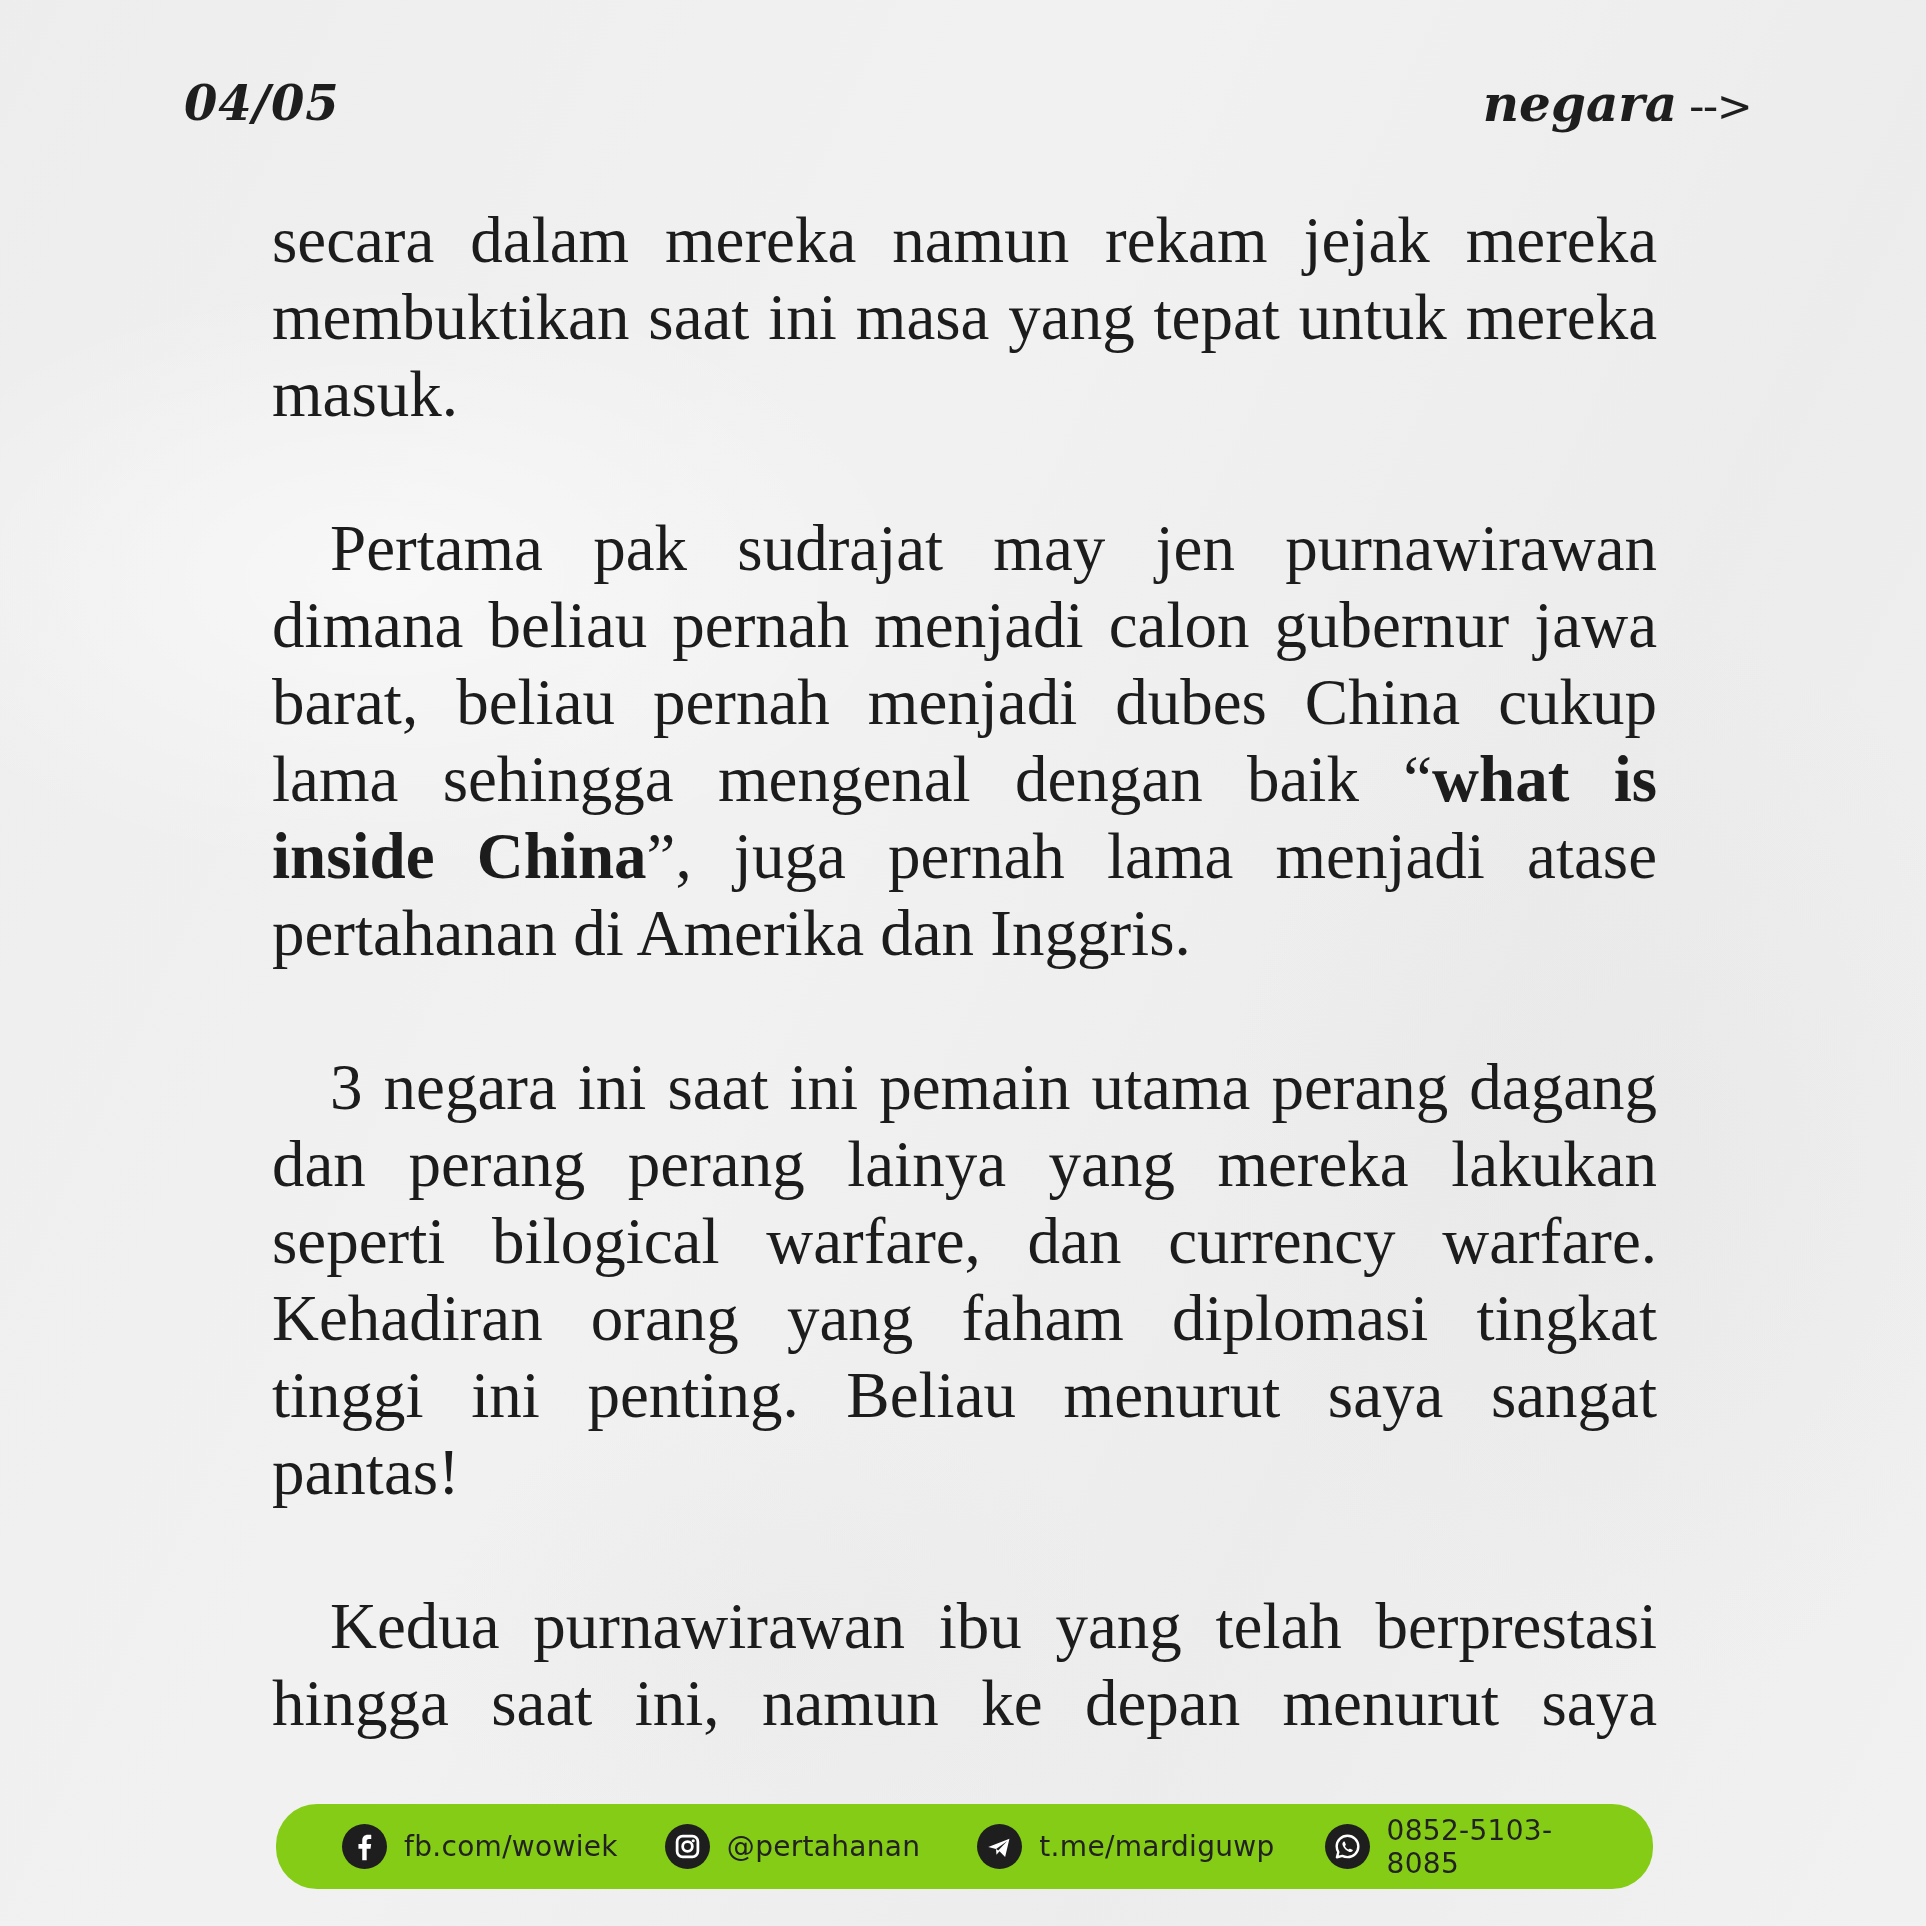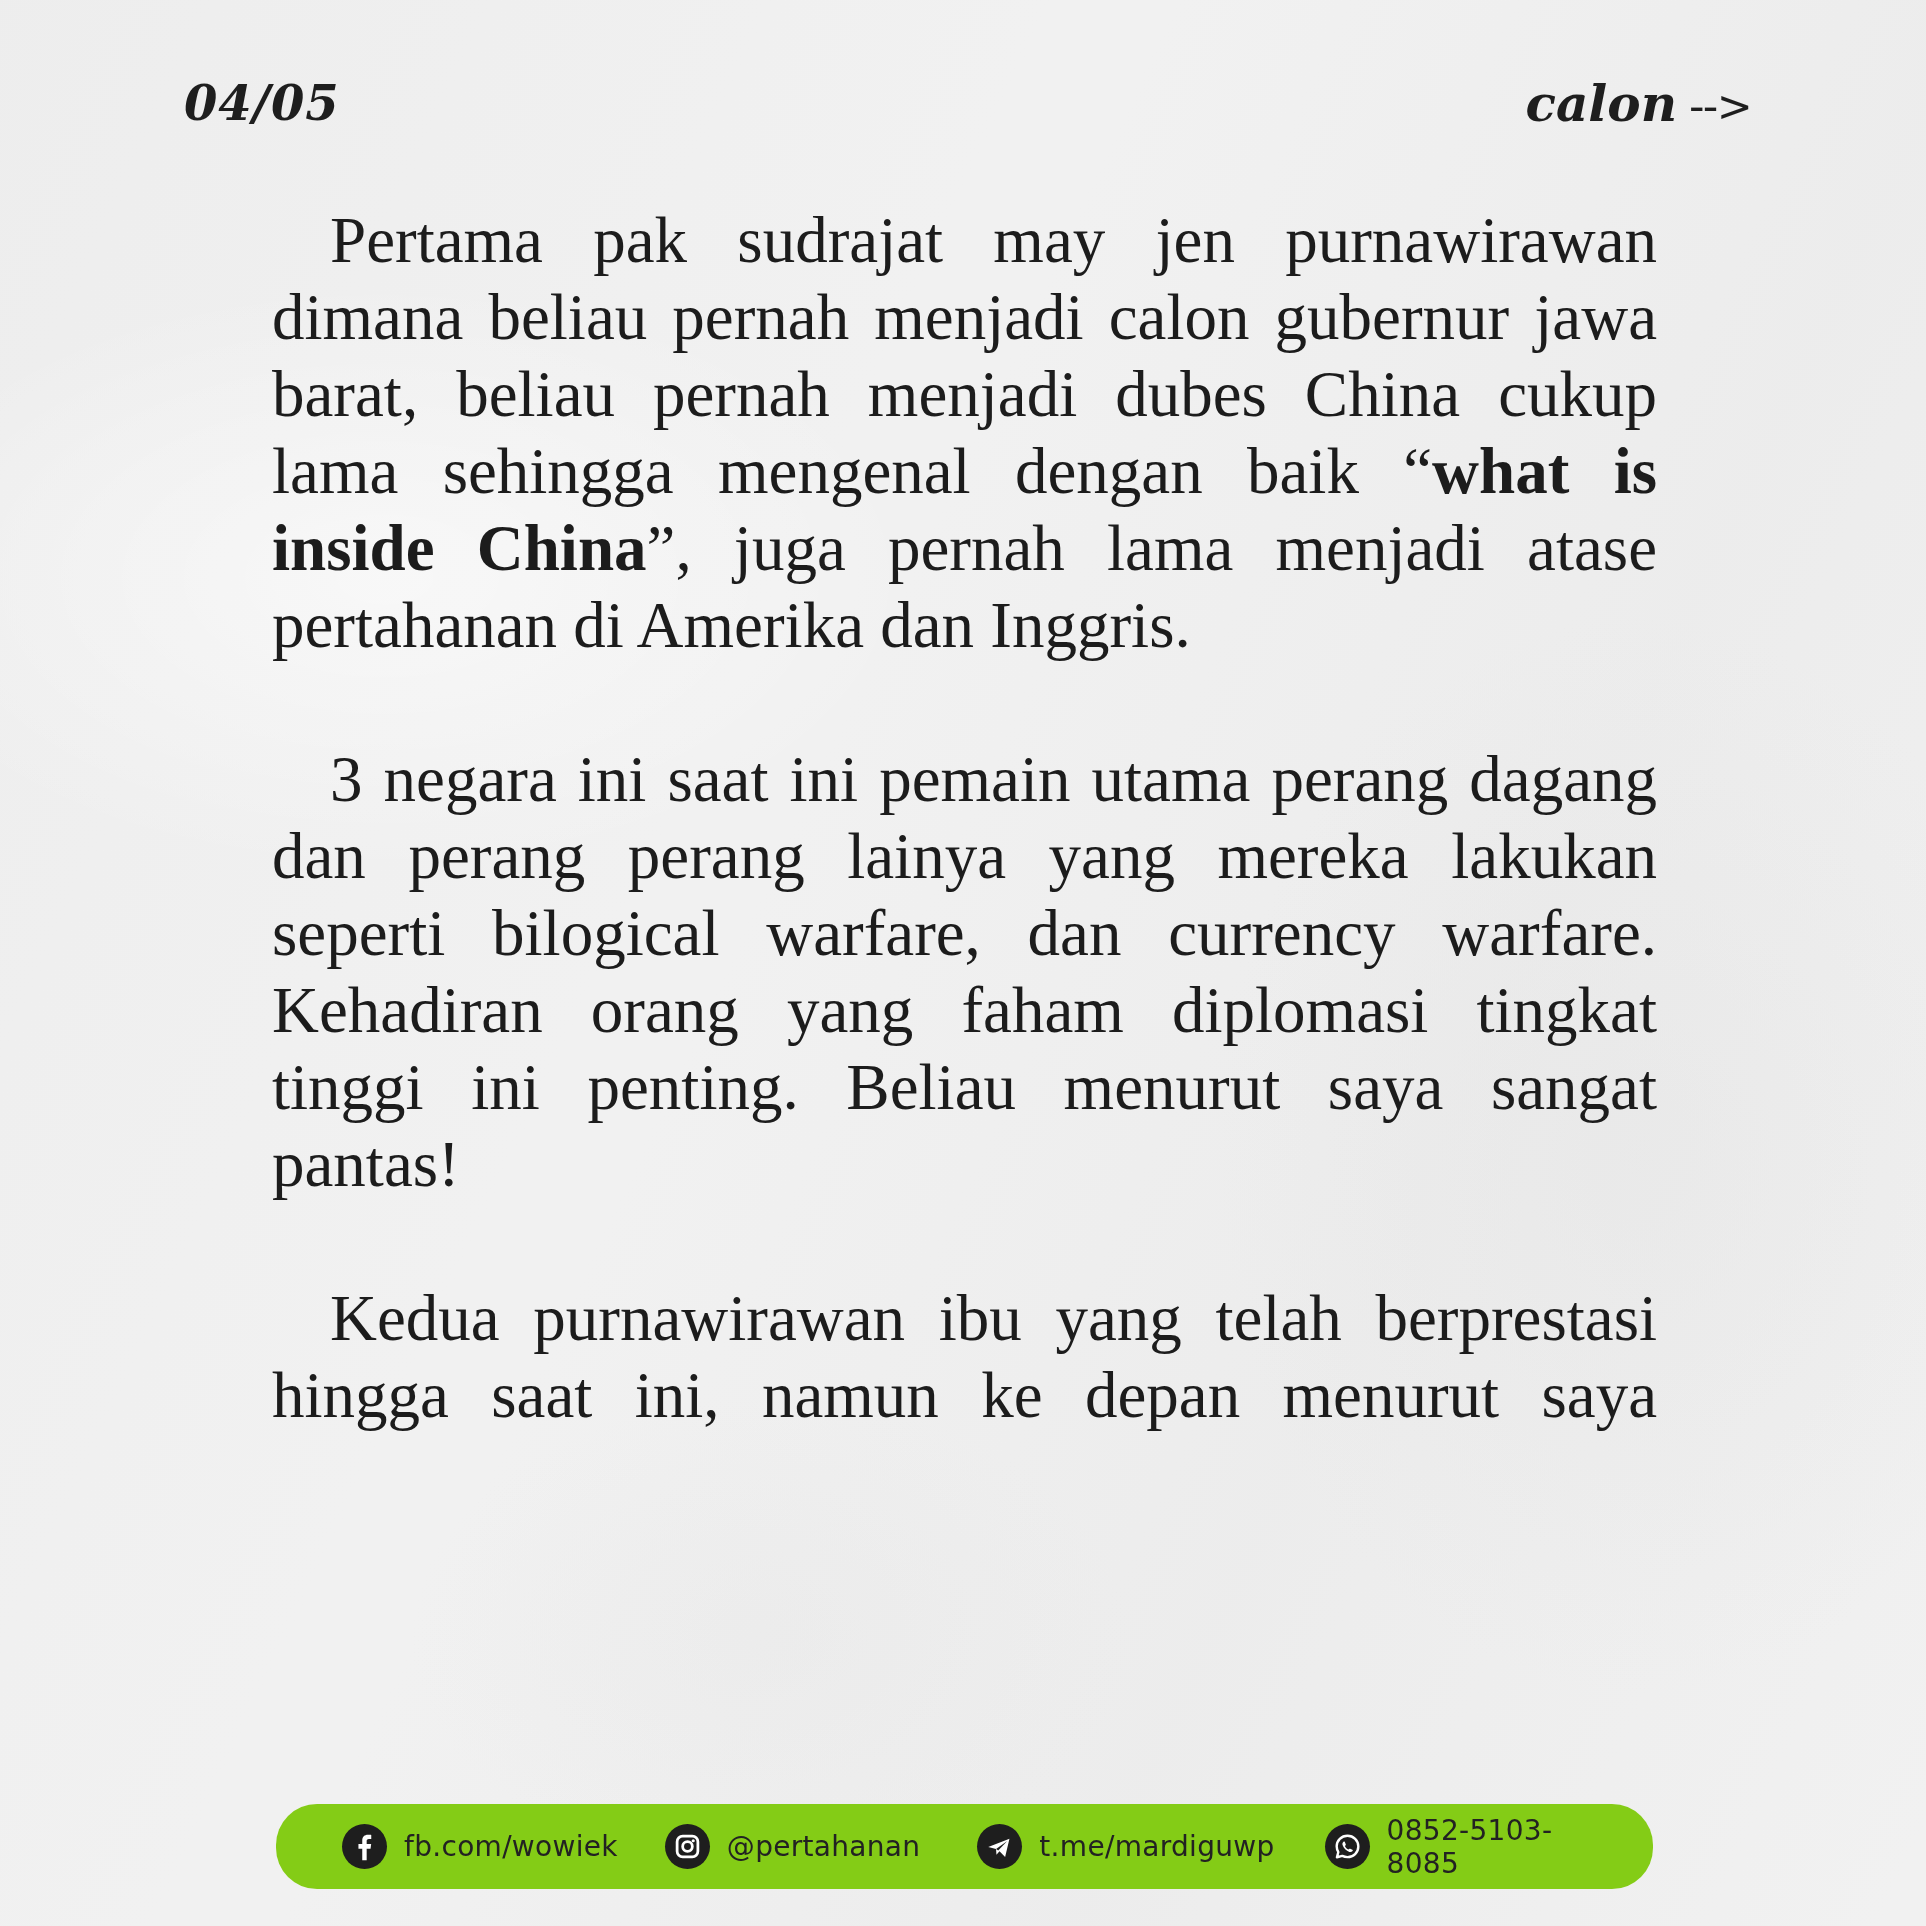--- a/index.html
+++ b/index.html
@@ -104,25 +104,26 @@
       color: #222;
       letter-spacing: 0.3px;
     }
   </style>
 </head>
 <body>
 
 <div class="page-number">04/05</div>
 
 <div class="slide-hint">
-  <span class="word">calon</span>
+  <span class="word">negara</span>
   <span class="arrow">--&gt;</span>
 </div>
 
 <div class="body-text">
+  <p class="para">secara dalam mereka namun rekam jejak mereka membuktikan saat ini masa yang tepat untuk mereka masuk.</p>
   <p class="para indent"><span>Pertama pak sudrajat may jen purnawirawan dimana beliau pernah menjadi calon gubernur jawa barat, beliau pernah menjadi dubes China cukup lama sehingga mengenal dengan baik “</span><span class="bold">what is inside China</span><span>”, juga pernah lama menjadi atase pertahanan di Amerika dan Inggris.</span></p>
   <p class="para indent">3 negara ini saat ini pemain utama perang dagang dan perang perang lainya yang mereka lakukan seperti bilogical warfare, dan currency warfare. Kehadiran orang yang faham diplomasi tingkat tinggi ini penting. Beliau menurut saya sangat pantas!</p>
   <p class="para indent cut">Kedua purnawirawan ibu yang telah berprestasi hingga saat ini, namun ke depan menurut saya</p>
 </div>
 
 <div class="footer">
   <div class="contact">
     <span class="icon-circle">
       <svg width="45" height="45" viewBox="0 0 52 52">
         <path d="M28.5 42 V28.5 H33 L33.7 23.2 H28.5 V19.9 C28.5 18.4 29 17.3 31.1 17.3 H33.8 V12.6 C33.3 12.5 31.7 12.4 29.9 12.4 C26 12.4 23.4 14.8 23.4 19.1 V23.2 H19 V28.5 H23.4 V42 Z" fill="#ffffff"></path>

